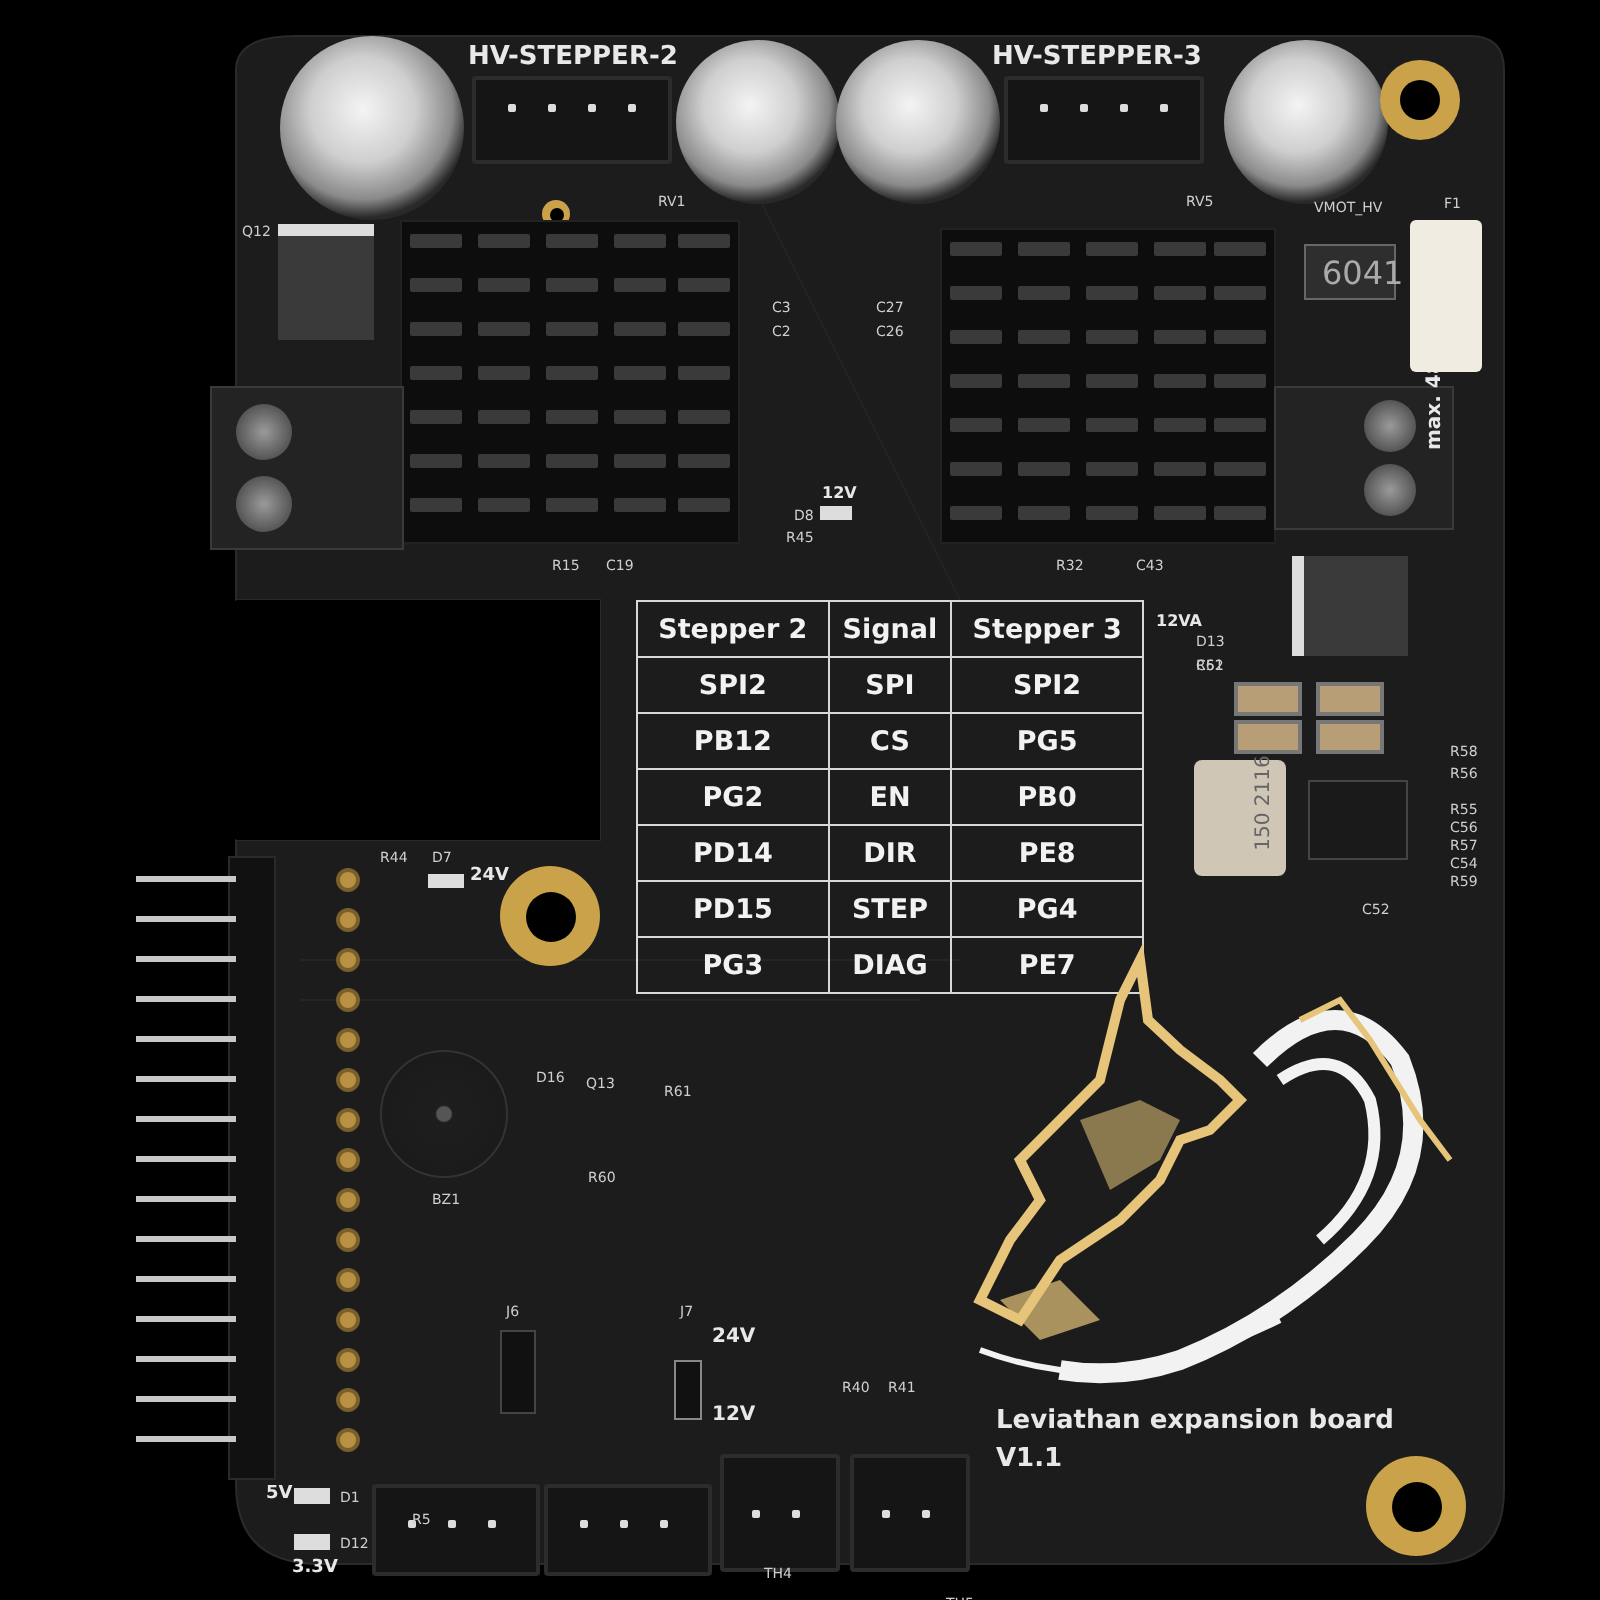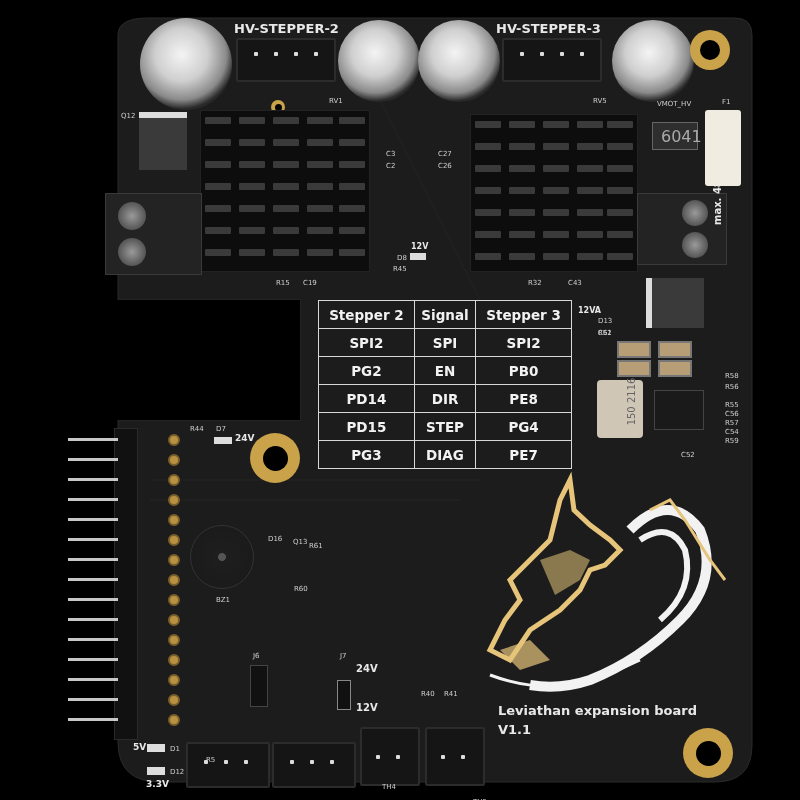--- a/index.html
+++ b/index.html
@@ -196,20 +196,25 @@
       <td>Stepper 2</td>
       <td>Signal</td>
       <td>Stepper 3</td>
     </tr>
     <tr>
           <td>SPI2</td>
           <td>SPI</td>
           <td>SPI2</td>
         </tr>
     <tr>
+          <td>PB12</td>
+          <td>CS</td>
+          <td>PG5</td>
+        </tr>
+    <tr>
           <td>PG2</td>
           <td>EN</td>
           <td>PB0</td>
         </tr>
     <tr>
           <td>PD14</td>
           <td>DIR</td>
           <td>PE8</td>
         </tr>
     <tr>
@@ -259,21 +264,21 @@
 
   <div class="silk small" style="left:190px;top:425px;">R44</div>
   <div class="silk small" style="left:216px;top:425px;">D7</div>
   <div style="position:absolute;left:214px;top:437px;width:18px;height:7px;background:#ddd;"></div>
   <div class="silk" style="left:235px;top:433px;font-size:9px;">24V</div>
 
   <div style="position:absolute;left:190px;top:525px;width:62px;height:62px;border-radius:50%;background:radial-gradient(circle,#555 0%,#555 8%,#1e1e1e 10%,#191919 100%);border:1px solid #333;"></div>
   <div class="silk small" style="left:216px;top:596px;">BZ1</div>
   <div class="silk small" style="left:268px;top:535px;">D16</div>
   <div class="silk small" style="left:293px;top:538px;">Q13</div>
-  <div class="silk small" style="left:309px;top:542px;">R61</div>
+  <div class="silk small" style="left:332px;top:542px;">R61</div>
   <div class="silk small" style="left:294px;top:585px;">R60</div>
 
   <div class="silk small" style="left:253px;top:652px;">J6</div>
   <div style="position:absolute;left:250px;top:665px;width:16px;height:40px;background:#111;border:1px solid #444;"></div>
   <div class="silk small" style="left:340px;top:652px;">J7</div>
   <div style="position:absolute;left:337px;top:680px;width:12px;height:28px;background:#111;border:1px solid #888;"></div>
   <div class="silk" style="left:356px;top:663px;font-size:10px;">24V</div>
   <div class="silk" style="left:356px;top:702px;font-size:10px;">12V</div>
 
   <div class="conn" style="left:186px;top:742px;width:80px;height:42px;">

